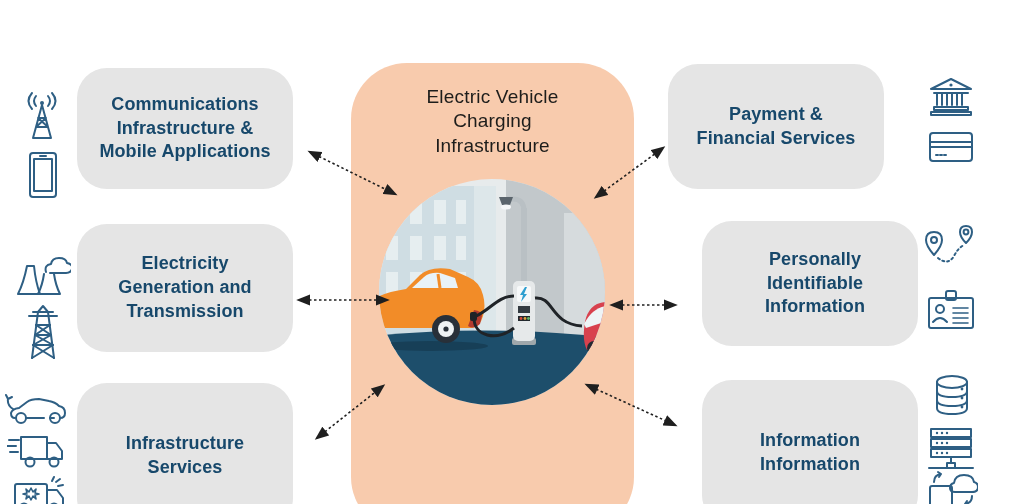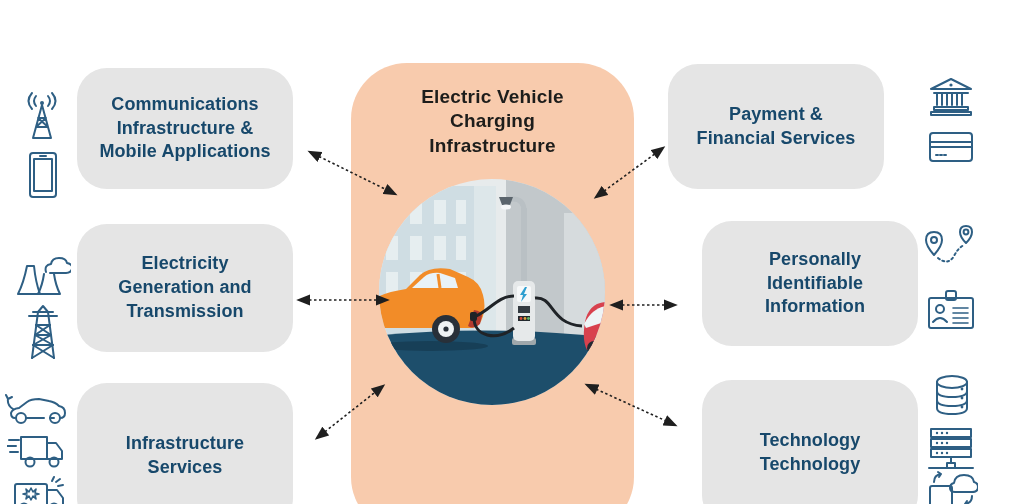--- a/index.html
+++ b/index.html
@@ -8,21 +8,21 @@
   #stage { position:relative; width:1024px; height:504px; overflow:hidden; background:#ffffff; }
 
   
   .center-panel {
     position:absolute; left:351px; top:63px; width:283px; height:470px;
     background:#F8CBAD; border-radius:56px;
   }
   .center-title {
     position:absolute; left:50%; transform:translateX(-50%); top:22px;
     width:180px; text-align:center;
-    font-size:19px; line-height:1.28; font-weight:bold; color:#1D1D1B;
+    font-size:19px; line-height:1.28; font-weight:normal; color:#1D1D1B;
     letter-spacing:.2px;
   }
   .illustration { position:absolute; left:27px; top:115px; }
 
   
   .side-box {
     position:absolute; width:216px; background:#e5e5e5; border-radius:30px;
     display:flex; align-items:center; justify-content:center; padding:10px 18px;
   }
   .side-box .label {
@@ -143,21 +143,21 @@
     <div class="label">Infrastructure Services</div>
   </div>
 
   <div class="side-box rb1">
     <div class="label">Payment &amp; Financial Services</div>
   </div>
   <div class="side-box rb2">
     <div class="label">Personally Identifiable Information</div>
   </div>
   <div class="side-box rb3">
-    <div class="label">Technology Technology</div>
+    <div class="label">Information Information</div>
   </div>
 
   <div class="icon" style="left:19px; top:90px;">
     <svg width="46" height="52" viewBox="0 0 46 52">
       <circle class="fdot" cx="23" cy="13" r="2"></circle>
       <path d="M23,15 L14,48 M23,15 L32,48 M17,37 L29,37 M19,28 L27,28 M17,37 L27,28 M19,28 L29,37 M14,48 L32,48"></path>
       <path d="M17,16 q-4,-5 0,-10 M13,19 q-7,-8 0,-16"></path>
       <path d="M29,16 q4,-5 0,-10 M33,19 q7,-8 0,-16"></path>
     </svg>
   </div>

